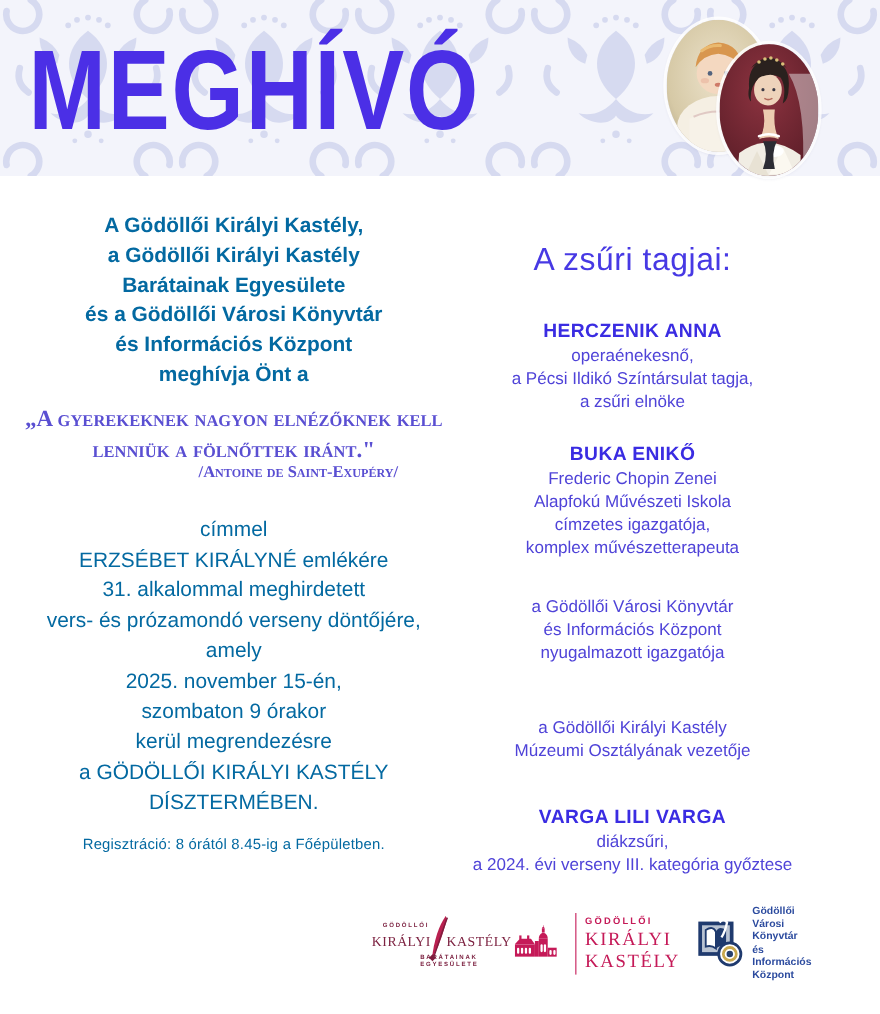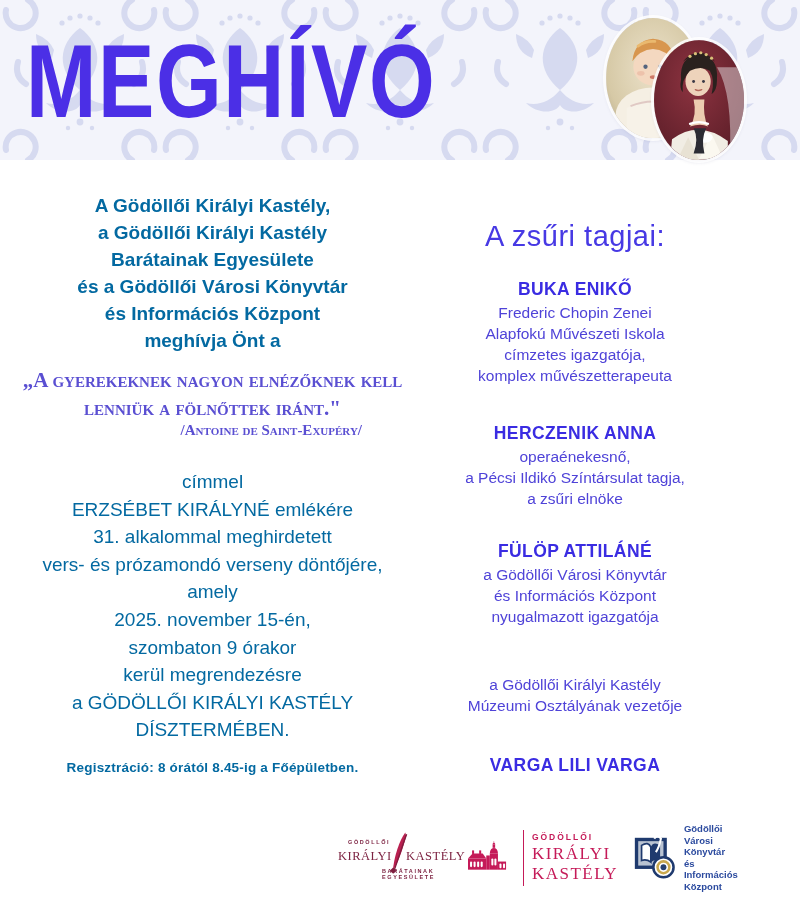--- a/index.html
+++ b/index.html
@@ -29,21 +29,21 @@
   
   .left-col { position:absolute; left:15px; width:395px; text-align:center; color:#0369a1; }
   .pre { white-space:pre-line; }
   .intro { top:192px; font-size:19px; font-weight:700; line-height:27px; }
   .quote { top:366px; font-family:"Liberation Serif", serif; font-variant:small-caps;
            font-size:21px; line-height:28px; color:#5a4fd2; font-weight:600; }
   .quote-attr { top:422px; text-align:right; padding-right:48px;
                 font-family:"Liberation Serif", serif; font-variant:small-caps;
                 font-size:15px; color:#5a4fd2; font-weight:600; }
   .details { top:468px; font-size:19px; font-weight:400; line-height:27.6px; }
-  .registration { top:760px; font-size:13.5px; font-weight:700; letter-spacing:.2px; }
+  .registration { top:760px; font-size:13.5px; font-weight:400; letter-spacing:.2px; }
 
   
   .right-col { position:absolute; left:420px; top:172px; width:310px; text-align:center;margin-top:48px; }
   .jury-heading { font-size:29px; font-weight:500; color:#4739e4; letter-spacing:.5px; }
   .member { margin-top:0; }
   .member .name { font-size:17.5px; font-weight:800; color:#3a2ce2; letter-spacing:.4px; }
   .member .desc { font-size:15.5px; line-height:21px; color:#4f43d8; margin-top:2px; }
   .m1 { margin-top:37px; } .m2 { margin-top:26px; } .m3 { margin-top:32px; }
   .m4 { margin-top:47px; } .m5 { margin-top:39px; }
 
@@ -186,45 +186,46 @@
 szombaton 9 órakor
 kerül megrendezésre
 a GÖDÖLLŐI KIRÁLYI KASTÉLY
 DÍSZTERMÉBEN.</div>
 
   <div class="left-col registration">Regisztráció: 8 órától 8.45-ig a Főépületben.</div>
 
   <div class="right-col">
     <div class="jury-heading">A zsűri tagjai:</div>
 
+    <div class="member m1">
+      <div class="name">HERCZENIK ANNA</div>
+      <div class="desc pre">operaénekesnő,
+a Pécsi Ildikó Színtársulat tagja,
+a zsűri elnöke</div>
+    </div>
     <div class="member m2">
       <div class="name">BUKA ENIKŐ</div>
       <div class="desc pre">Frederic Chopin Zenei
 Alapfokú Művészeti Iskola
 címzetes igazgatója,
 komplex művészetterapeuta</div>
     </div>
-    <div class="member m1">
-      <div class="name">HERCZENIK ANNA</div>
-      <div class="desc pre">operaénekesnő,
-a Pécsi Ildikó Színtársulat tagja,
-a zsűri elnöke</div>
-    </div>
     <div class="member m3">
-      <div class="name">FÜLÖP ATTILÁNÉ</div>
       <div class="desc pre">a Gödöllői Városi Könyvtár
 és Információs Központ
 nyugalmazott igazgatója</div>
     </div>
     <div class="member m4">
       <div class="desc pre">a Gödöllői Királyi Kastély
 Múzeumi Osztályának vezetője</div>
     </div>
     <div class="member m5">
       <div class="name">VARGA LILI VARGA</div>
+      <div class="desc pre">diákzsűri,
+a 2024. évi verseny III. kategória győztese</div>
     </div>
   </div>
 
   <div class="logos">
 
     <div class="logo logo-friends">
       <span class="tiny lf-top">GÖDÖLLŐI</span>
       <span class="word lf-left">KIRÁLYI</span>
       <svg class="lf-feather" width="18" height="46" viewBox="0 0 40 100">
         <path d="M34 2 C 20 22 10 52 6 88 C 18 70 28 40 36 10 Z" fill="#b92050"></path>

